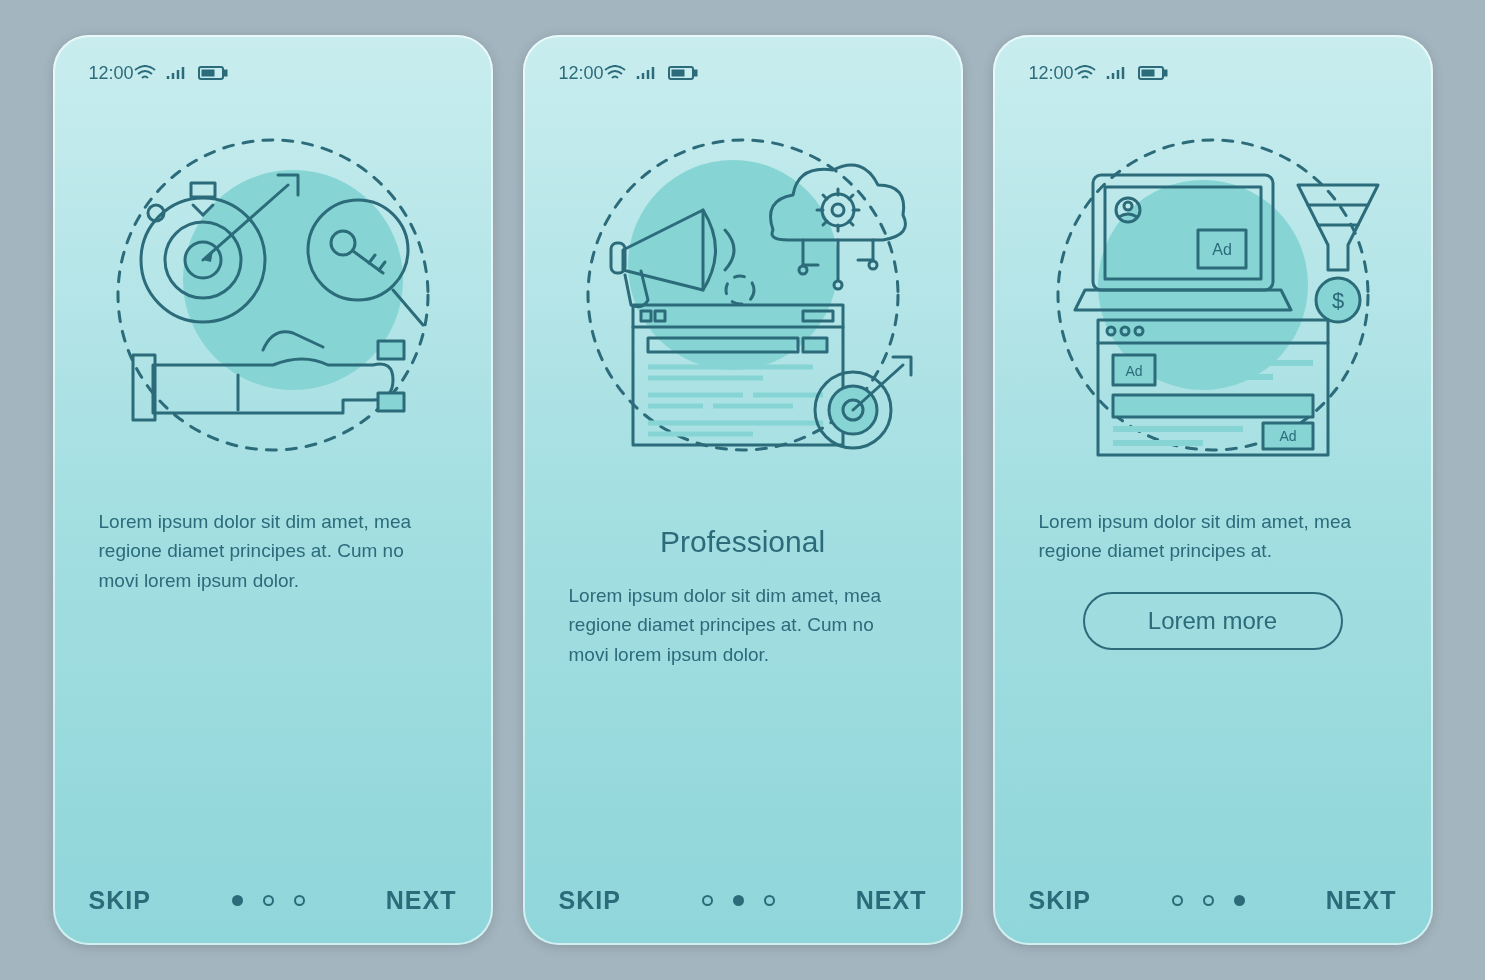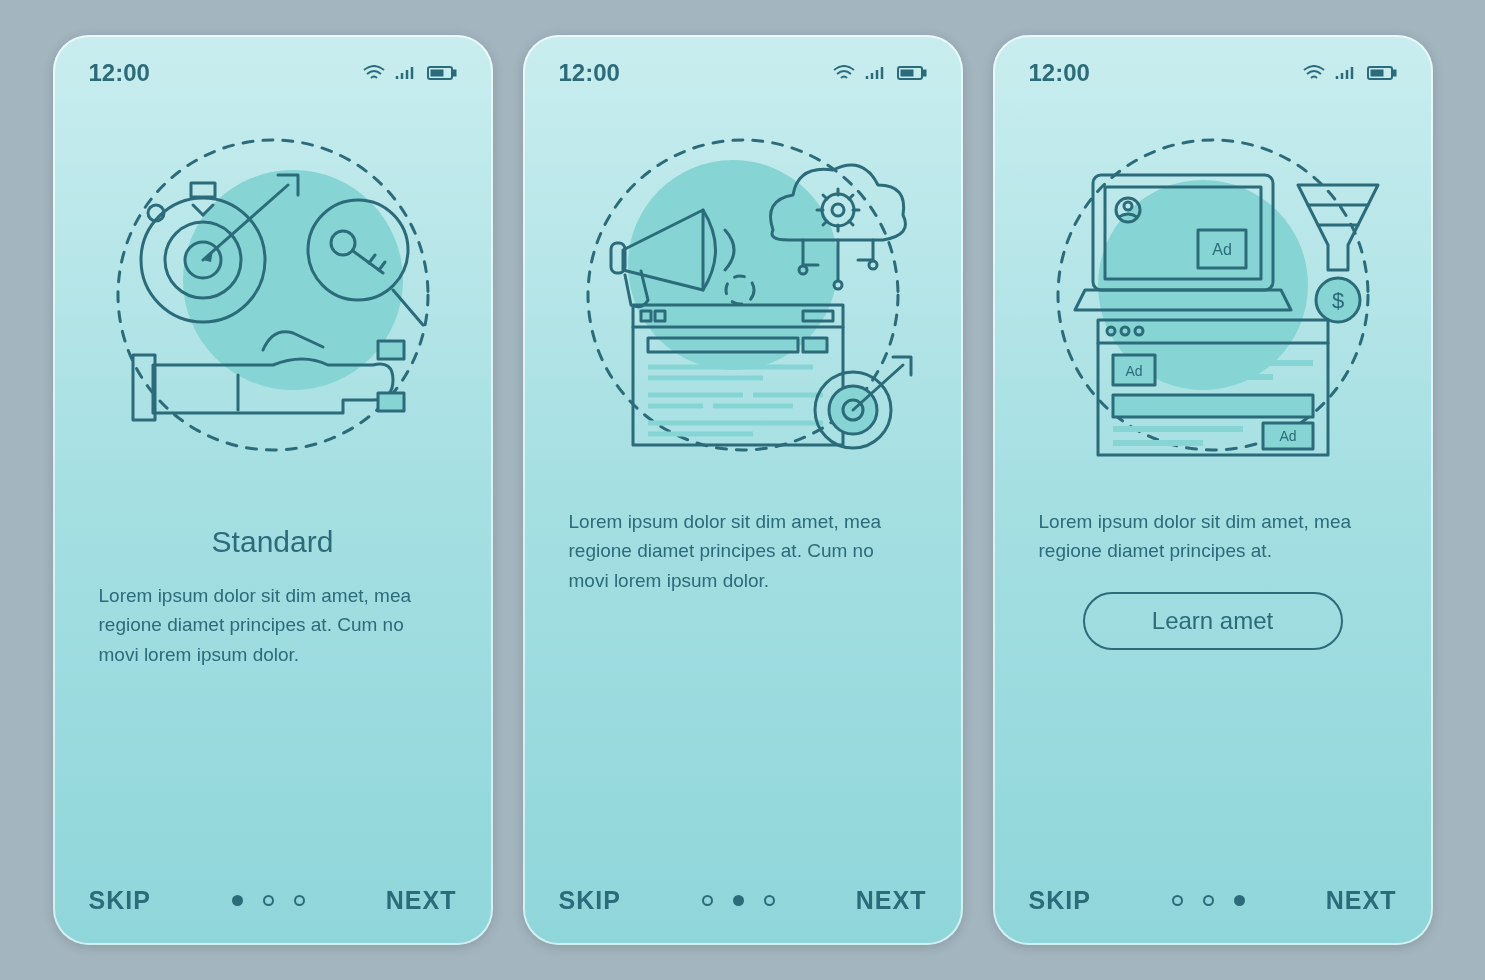--- a/index.html
+++ b/index.html
@@ -20,24 +20,24 @@
     border-radius: 36px;
     box-shadow: inset 0 0 0 2px rgba(255,255,255,0.6), 0 2px 12px rgba(0,0,0,0.15);
     padding: 26px 36px 30px 36px;
     display: flex;
     flex-direction: column;
     color: #2b6b7a;
     position: relative;
   }
   .status-bar {
     display: flex;
-    justify-content: space-between;
-    align-items: center;
-    font-size: 24px;
-    font-weight: 700;
+    justify-content: flex-start;
+    align-items: center;
+    font-size: 18px;
+    font-weight: 400;
     color: #2b6b7a;
     height: 24px;
   }
   .status-icons { display: flex; gap: 10px; align-items: center; }
   .status-icons svg { stroke: #2b6b7a; fill: none; }
   .illustration {
     flex: 0 0 auto;
     height: 380px;
     margin-top: 20px;
     display: flex;
@@ -148,21 +148,20 @@
       <g>
         <path d="M60 295 L60 250 L180 250 Q210 238 235 250 L280 250 Q300 245 300 265 Q300 285 280 285 L250 285 L250 298 L60 298 Z" class="ill-stroke" fill="#c9edef"></path>
         <rect x="40" y="240" width="22" height="65" class="ill-stroke" fill="#c9edef"></rect>
         <path d="M170 235 Q180 212 200 218 L230 232" class="ill-stroke"></path>
         <rect x="285" y="226" width="26" height="18" class="ill-stroke ill-fill"></rect>
         <rect x="285" y="278" width="26" height="18" class="ill-stroke ill-fill"></rect>
         <line x1="145" y1="260" x2="145" y2="295" class="ill-stroke"></line>
       </g>
     </svg>
   </div>
-  <div class="title">Standard</div>
   <div class="desc">Lorem ipsum dolor sit dim amet, mea regione diamet principes at. Cum no movi lorem ipsum dolor.</div>
   <div class="nav">
     <span class="nav-btn">SKIP</span>
     <div class="dots">
       <span class="dot active"></span>
       <span class="dot"></span>
       <span class="dot"></span>
     </div>
     <span class="nav-btn">NEXT</span>
   </div>
@@ -247,20 +246,21 @@
 
       <g>
         <circle cx="290" cy="295" r="38" class="ill-stroke" fill="#c9edef"></circle>
         <circle cx="290" cy="295" r="24" class="ill-stroke ill-fill"></circle>
         <circle cx="290" cy="295" r="10" class="ill-stroke" fill="#c9edef"></circle>
         <line x1="290" y1="295" x2="340" y2="250" class="ill-stroke"></line>
         <path d="M330 242 L348 242 L348 260" class="ill-stroke"></path>
       </g>
     </svg>
   </div>
+  <div class="title">Professional</div>
   <div class="desc">Lorem ipsum dolor sit dim amet, mea regione diamet principes at. Cum no movi lorem ipsum dolor.</div>
   <div class="nav">
     <span class="nav-btn">SKIP</span>
     <div class="dots">
       <span class="dot"></span>
       <span class="dot active"></span>
       <span class="dot"></span>
     </div>
     <span class="nav-btn">NEXT</span>
   </div>
@@ -324,21 +324,21 @@
         <line x1="135" y1="262" x2="240" y2="262" stroke="#86d5d4" stroke-width="6"></line>
         <rect x="80" y="280" width="200" height="22" class="ill-stroke ill-fill"></rect>
         <line x1="80" y1="314" x2="210" y2="314" stroke="#86d5d4" stroke-width="6"></line>
         <line x1="80" y1="328" x2="170" y2="328" stroke="#86d5d4" stroke-width="6"></line>
         <rect x="230" y="308" width="50" height="26" class="ill-stroke ill-fill"></rect>
         <text x="255" y="326" font-size="14" fill="#2b6b7a" text-anchor="middle" font-family="Arial">Ad</text>
       </g>
     </svg>
   </div>
   <div class="desc">Lorem ipsum dolor sit dim amet, mea regione diamet principes at.</div>
-  <button class="cta">Learn amet</button>
+  <button class="cta">Lorem more</button>
   <div class="nav">
     <span class="nav-btn">SKIP</span>
     <div class="dots">
       <span class="dot"></span>
       <span class="dot"></span>
       <span class="dot active"></span>
     </div>
     <span class="nav-btn">NEXT</span>
   </div>
 </div>

